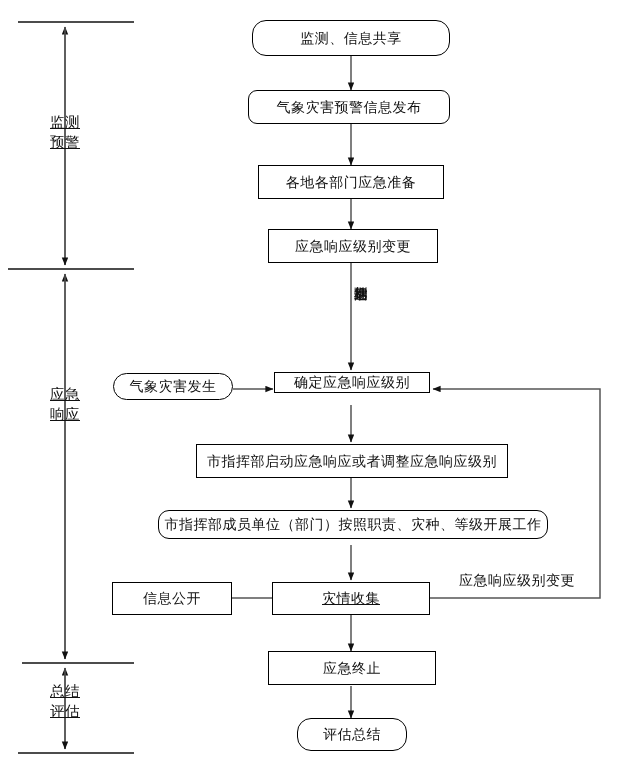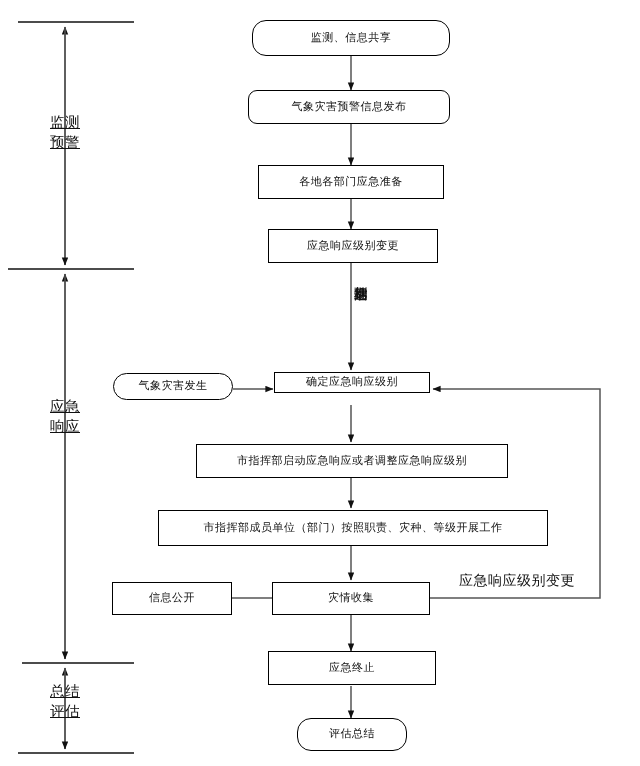--- a/index.html
+++ b/index.html
@@ -4,21 +4,21 @@
 <style>
   html,body{margin:0;padding:0;background:#fff;}
   body{width:640px;height:766px;position:relative;
        font-family:"DejaVu Sans","Liberation Sans",sans-serif;
        color:#111;overflow:hidden;}
   #canvas{position:absolute;inset:0;width:640px;height:766px;}
   svg.wires{position:absolute;left:0;top:0;width:640px;height:766px;pointer-events:none;}
 
   .node{position:absolute;box-sizing:border-box;border:1.4px solid #000;background:#fff;
         display:flex;align-items:center;justify-content:center;text-align:right;
-        font-size:11px;line-height:1.15;letter-spacing:.5px;white-space:nowrap;}
+        font-size:14px;line-height:1.15;letter-spacing:.5px;white-space:nowrap;}
   .node.round{border-radius:14px;}
 
   .axis-label{position:absolute;text-align:center;font-size:14.5px;line-height:1.35;
               letter-spacing:.5px;white-space:pre;text-decoration:underline;}
   .vlabel{position:absolute;font-size:13.5px;line-height:1.06;letter-spacing:0;
           writing-mode:vertical-rl;text-orientation:upright;white-space:nowrap;}
   .edge-label{position:absolute;font-size:14px;letter-spacing:.5px;white-space:nowrap;}
 </style>
 </head>
 <body>
@@ -61,46 +61,46 @@
       <line x1="233" y1="389" x2="273" y2="389" marker-end="url(#ah)"></line>
 
       <line x1="232" y1="598" x2="272" y2="598"></line>
 
       <path d="M430,598 L600,598 L600,389 L433,389" marker-end="url(#ah)"></path>
     </g>
   </svg>
 
   <div class="axis-label" style="left:28px;top:113px;width:74px;">监测
 预警</div>
-  <div class="axis-label" style="left:28px;top:397px;width:74px;">应急
+  <div class="axis-label" style="left:28px;top:385px;width:74px;">应急
 响应</div>
   <div class="axis-label" style="left:28px;top:682px;width:74px;">总结
 评估</div>
 
   <div class="node round" style="left:252px;top:20px;width:198px;height:36px;">监测、信息共享</div>
 
   <div class="node" style="left:248px;top:90px;width:202px;height:34px;border-radius:9px;">气象灾害预警信息发布</div>
 
   <div class="node" style="left:258px;top:165px;width:186px;height:34px;">各地各部门应急准备</div>
 
   <div class="node" style="left:268px;top:229px;width:170px;height:34px;">应急响应级别变更</div>
 
   <div class="vlabel" style="left:354px;top:276px;">达到启动标准</div>
 
   <div class="node round" style="left:113px;top:373px;width:120px;height:27px;">气象灾害发生</div>
 
   <div class="node" style="left:274px;top:372px;width:156px;height:21px;">确定应急响应级别</div>
 
   <div class="node" style="left:196px;top:444px;width:312px;height:34px;">市指挥部启动应急响应或者调整应急响应级别</div>
 
-  <div class="node" style="left:158px;top:510px;width:390px;height:36px;">市指挥部成员单位（部门）按照职责、灾种、等级开展工作</div>
+  <div class="node" style="left:158px;top:510px;width:390px;height:29px;border-radius:11px;">市指挥部成员单位（部门）按照职责、灾种、等级开展工作</div>
 
   <div class="node" style="left:112px;top:582px;width:120px;height:33px;">信息公开</div>
 
-  <div class="node" style="left:272px;top:582px;width:158px;height:33px;">灾情收集</div>
+  <div class="node" style="left:272px;top:582px;width:158px;height:33px;text-decoration:underline;">灾情收集</div>
 
   <div class="edge-label" style="left:459px;top:572px;">应急响应级别变更</div>
 
   <div class="node" style="left:268px;top:651px;width:168px;height:34px;">应急终止</div>
 
   <div class="node round" style="left:297px;top:718px;width:110px;height:33px;">评估总结</div>
 
 </div>
 
 </body></html>

